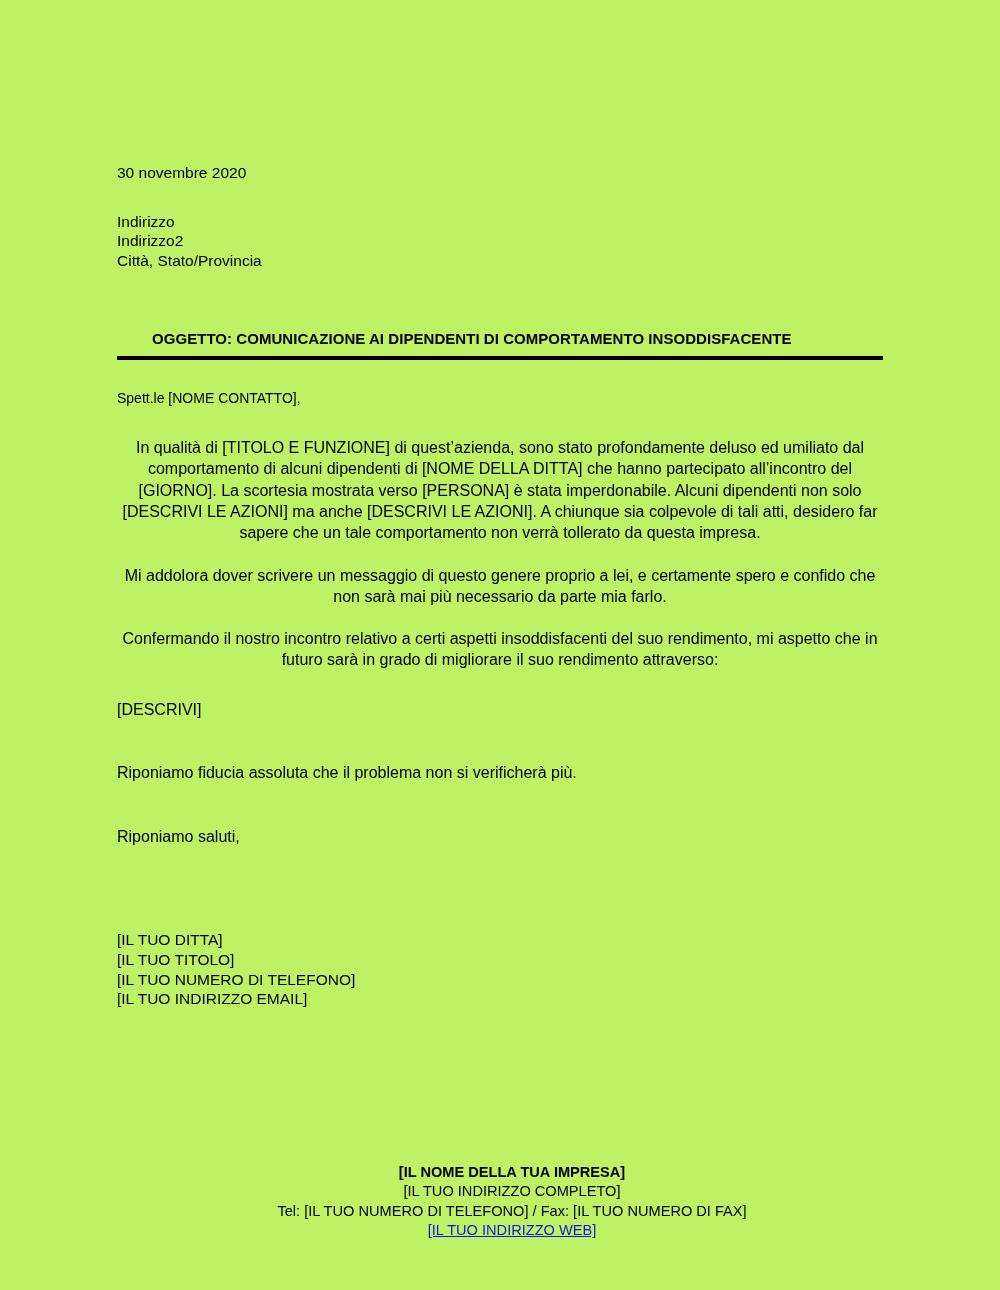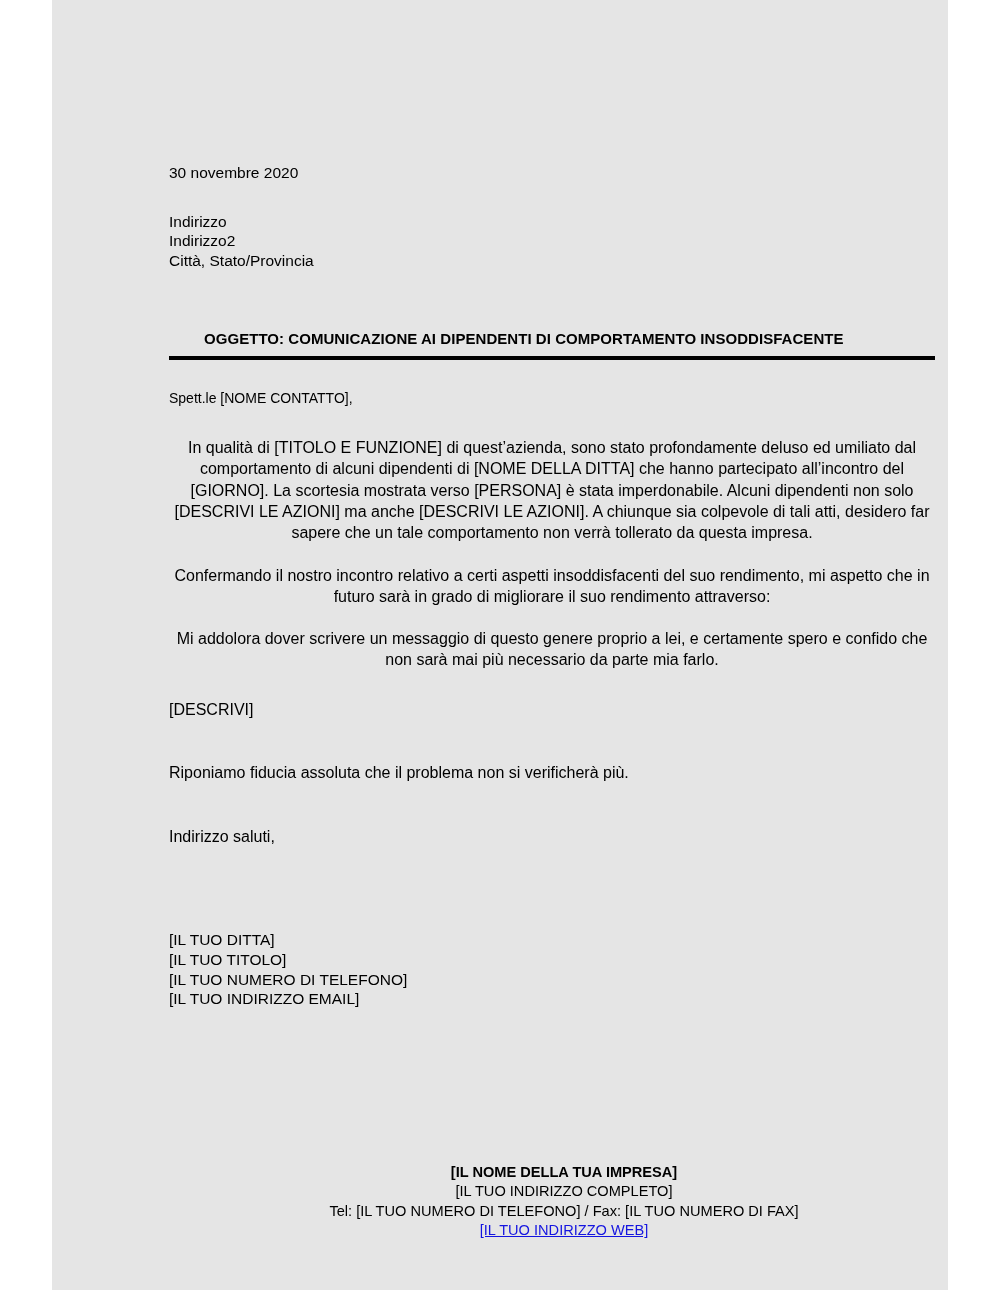--- a/index.html
+++ b/index.html
@@ -2,23 +2,23 @@
 <html><head>
 <meta charset="utf-8">
 <style>
   html, body {
     margin: 0;
     padding: 0;
     background: #ffffff;
   }
   .page {
     position: relative;
-    width: 896px;
+    width: 1000px;
     height: 1290px;
-    background: #e5e5e5;
+    background: #bef264;
     margin: 0 auto;
     overflow: hidden;
     font-family: "Liberation Sans", sans-serif;
     color: #000000;
     -webkit-font-smoothing: antialiased;
   }
   .content {
     position: absolute;
     left: 117px;
     top: 163px;
@@ -115,34 +115,34 @@
     <div class="subject">OGGETTO: COMUNICAZIONE AI DIPENDENTI DI COMPORTAMENTO INSODDISFACENTE</div>
     <div class="subject-rule"></div>
 
     <div class="spacer-md"></div>
 
     <div class="salutation">Spett.le [NOME CONTATTO],</div>
 
     <div class="spacer-md"></div>
 
     <div class="para">In qualità di [TITOLO E FUNZIONE] di quest’azienda, sono stato profondamente deluso ed umiliato dal comportamento di alcuni dipendenti di [NOME DELLA DITTA] che hanno partecipato all’incontro del [GIORNO]. La scortesia mostrata verso [PERSONA] è stata imperdonabile. Alcuni dipendenti non solo [DESCRIVI LE AZIONI] ma anche [DESCRIVI LE AZIONI]. A chiunque sia colpevole di tali atti, desidero far sapere che un tale comportamento non verrà tollerato da questa impresa.</div>
+    <div class="para">Mi addolora dover scrivere un messaggio di questo genere proprio a lei, e certamente spero e confido che non sarà mai più necessario da parte mia farlo.</div>
     <div class="para">Confermando il nostro incontro relativo a certi aspetti insoddisfacenti del suo rendimento, mi aspetto che in futuro sarà in grado di migliorare il suo rendimento attraverso:</div>
-    <div class="para">Mi addolora dover scrivere un messaggio di questo genere proprio a lei, e certamente spero e confido che non sarà mai più necessario da parte mia farlo.</div>
 
     <div class="spacer-md"></div>
 
     <div class="line">[DESCRIVI]</div>
 
     <div class="spacer-lg"></div>
 
     <div class="line">Riponiamo fiducia assoluta che il problema non si verificherà più.</div>
 
     <div class="spacer-lg"></div>
 
-    <div class="line">Indirizzo saluti,</div>
+    <div class="line">Riponiamo saluti,</div>
 
     <div class="spacer-sig"></div>
 
     <div class="sig-block">
       <div>[IL TUO DITTA]</div>
       <div>[IL TUO TITOLO]</div>
       <div>[IL TUO NUMERO DI TELEFONO]</div>
       <div>[IL TUO INDIRIZZO EMAIL]</div>
     </div>
 

